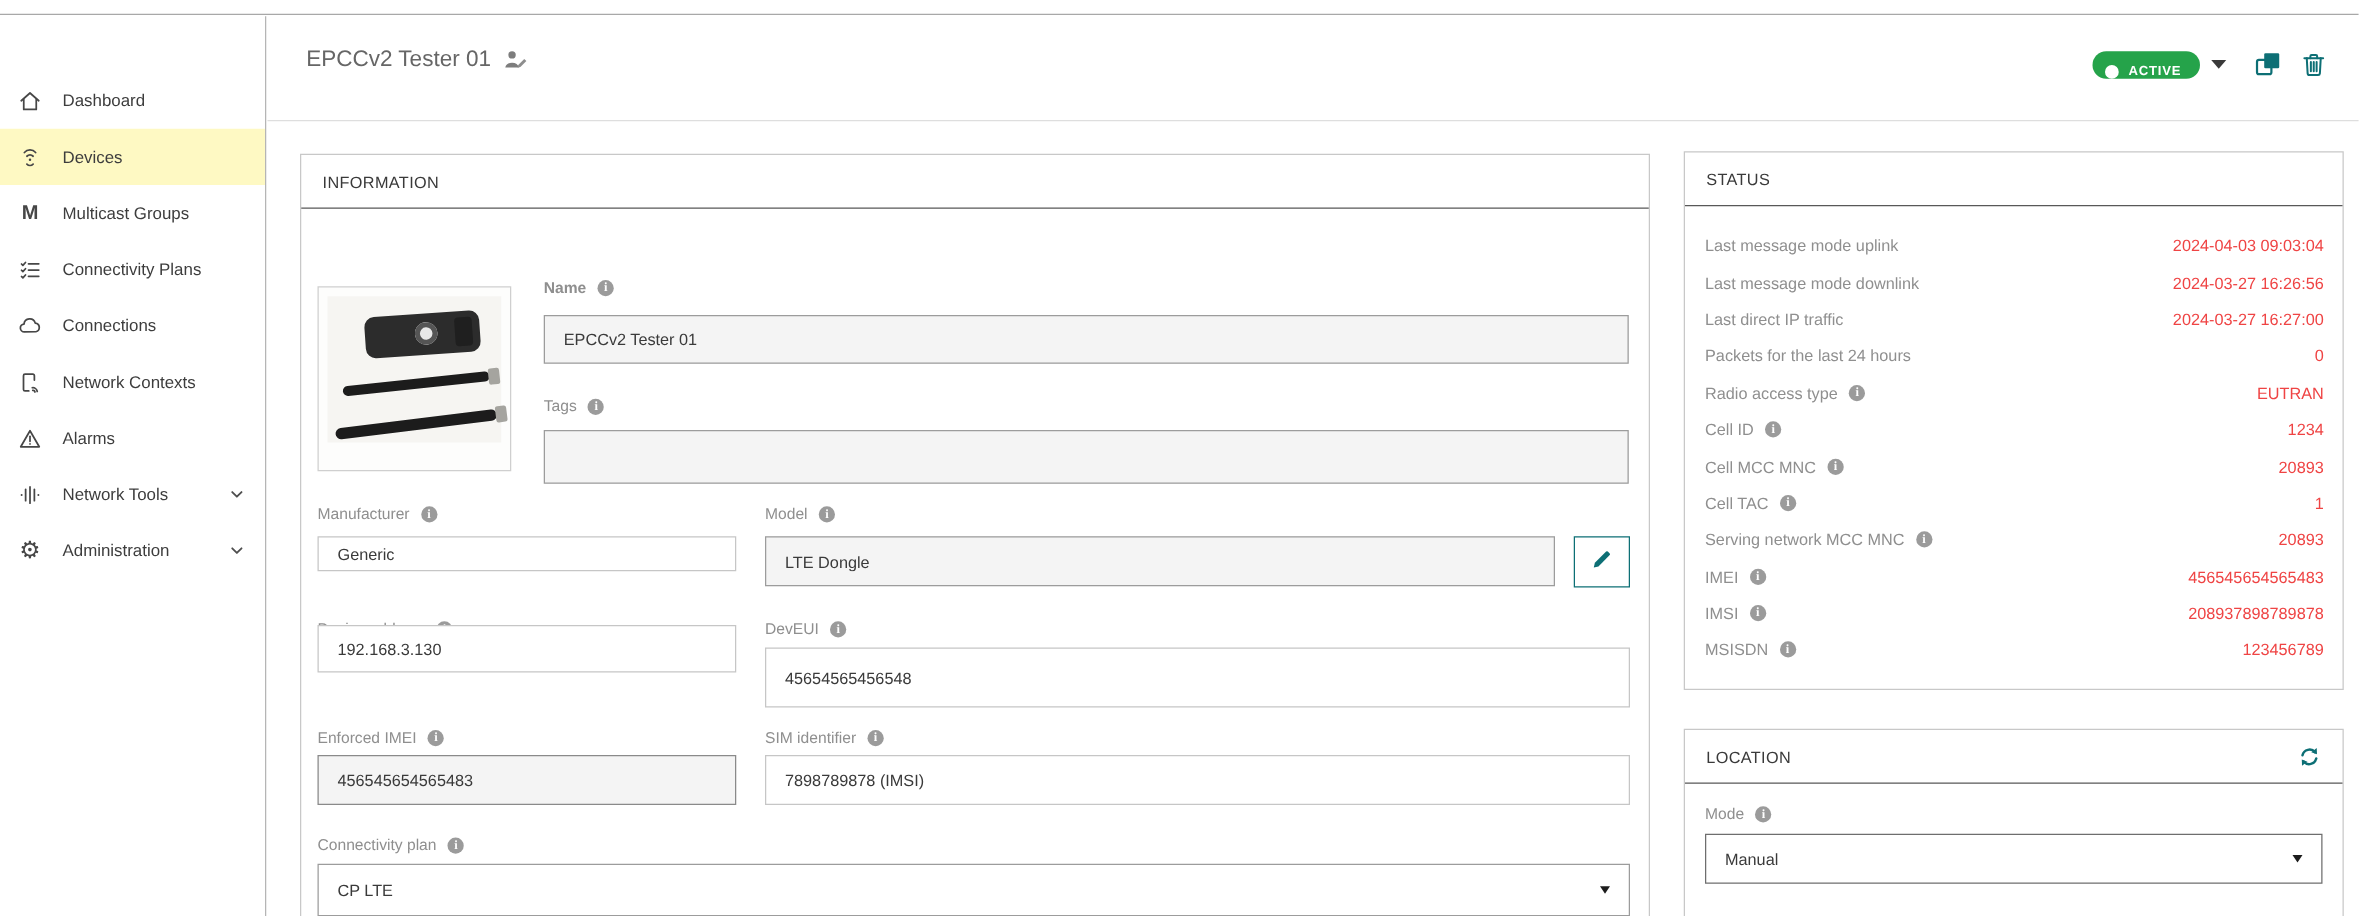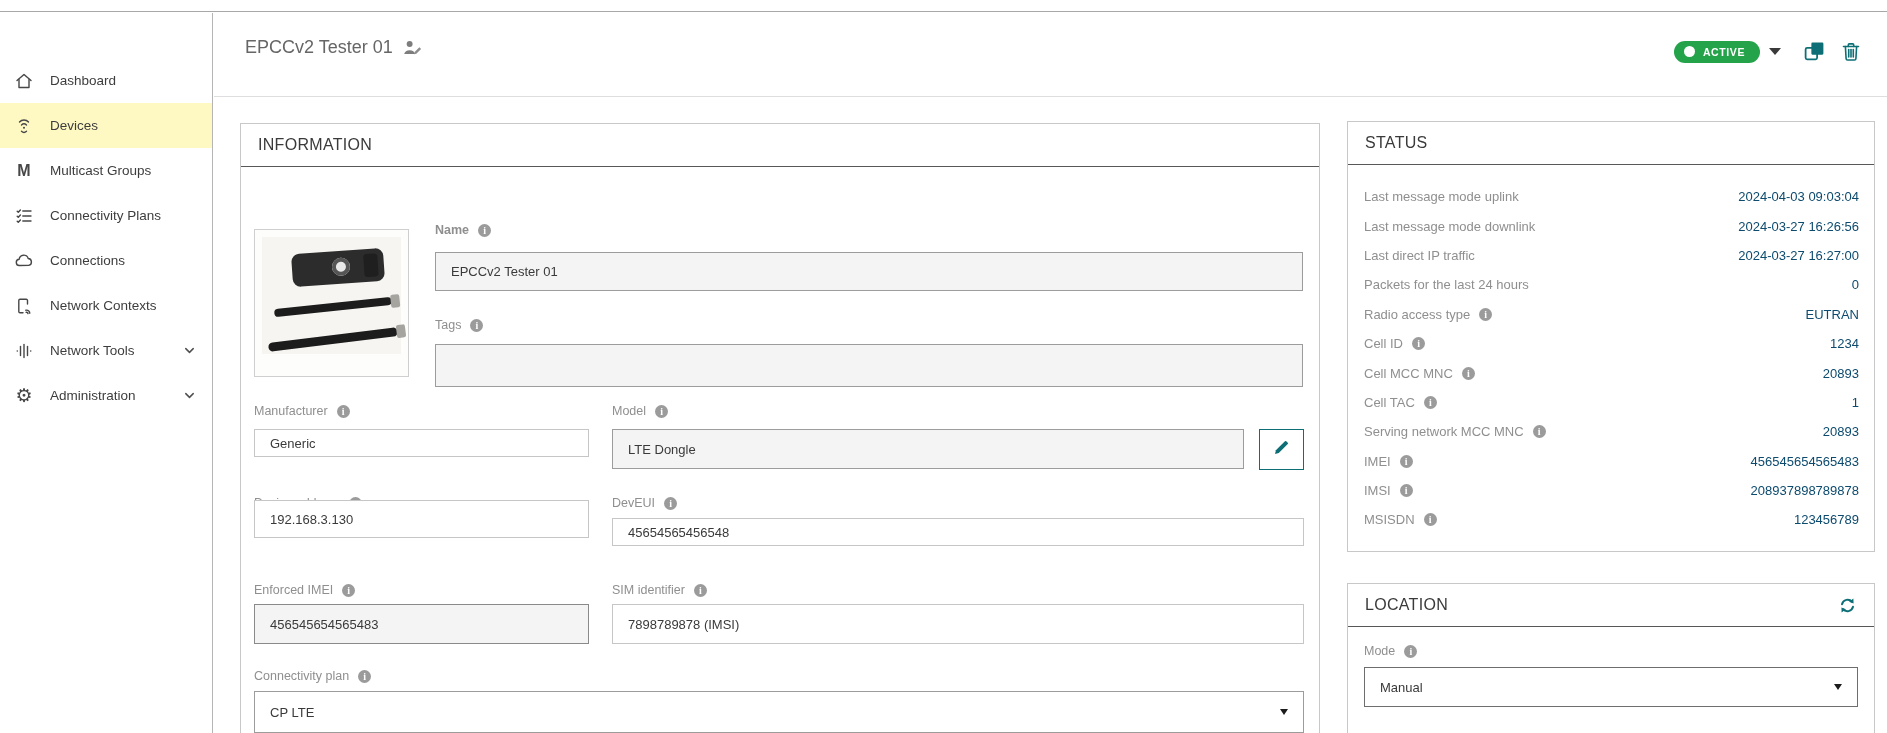--- a/index.html
+++ b/index.html
@@ -24,32 +24,32 @@
   .chev { margin-left:auto; display:flex; }
   .m-glyph { font-size:16px; font-weight:bold; color:#474747; }
   .gear-glyph { font-size:19px; color:#474747; font-family:"DejaVu Sans", sans-serif; line-height:1; }
 
   
   .title-row { position:absolute; left:214px; top:13px; right:0; height:84px; background:#fff;
                border-bottom:1px solid #dedede; }
   .page-title { position:absolute; left:31px; top:24px; font-size:18px; color:#666;
                 display:flex; align-items:flex-start; gap:9px; }
   .actions { position:absolute; top:27px; right:25px; display:flex; align-items:center; }
-  .badge { display:flex; align-items:center; gap:8px; background:#25a34a; border-radius:12px;
+  .badge { display:flex; align-items:flex-end; gap:8px; background:#25a34a; border-radius:12px;
            height:22px; padding:0 15px 0 10px; cursor:pointer; }
   .badge-dot { width:11px; height:11px; border-radius:50%; background:#fff; }
   .badge-label { color:#fff; font-size:10.5px; font-weight:bold; letter-spacing:.6px; }
   .badge-caret { width:0; height:0; border-left:6px solid transparent; border-right:6px solid transparent;
                  border-top:7px solid #3a3a3a; margin-left:9px; cursor:pointer; }
   .act-icn { margin-left:14px; cursor:pointer; display:flex; }
 
   
   .panel { position:absolute; background:#fff; border:1px solid #c8c8c8; }
   .panel-header { height:43px; display:flex; align-items:center; padding:0 17px;
-                  font-size:16px; color:#3a3a3a; letter-spacing:.3px;
+                  font-size:13px; color:#3a3a3a; letter-spacing:.3px;
                   border-bottom:1px solid #585858; }
   #info-panel { left:240px; top:123px; width:1080px; height:625px; }
   #status-panel { left:1347px; top:121px; width:528px; height:431px; }
   #location-panel { left:1347px; top:583px; width:528px; height:170px; }
   .panel-body { position:relative; width:100%; }
 
   
   .flabel { position:absolute; font-size:12.5px; color:#8f8f8f; display:flex; align-items:center; gap:9px; }
   .info-icon { width:13px; height:13px; border-radius:50%; background:#9b9b9b; color:#fff;
                display:inline-flex; align-items:center; justify-content:center; flex:none;
@@ -79,21 +79,21 @@
   .antenna { position:absolute; background:#1c1c1c; border-radius:5px; }
   .antenna::after { content:""; position:absolute; right:-8px; top:-2px; width:9px; height:13px;
                     background:#a5a49f; border-radius:2px; }
   .ant1 { left:12px; top:66px; width:118px; height:8px; transform:rotate(-6deg); }
   .ant2 { left:6px; top:98px; width:130px; height:9px; transform:rotate(-7deg); }
 
   
   .status-body { padding:17px 15px 0 16px; }
   .srow { height:29.4px; display:flex; align-items:center; font-size:13px; }
   .srow .slab { color:#8f8f8f; display:flex; align-items:center; gap:9px; }
-  .srow .sval { margin-left:auto; color:#0c4a6e; }
+  .srow .sval { margin-left:auto; color:#ef4444; }
 
   
   .refresh-btn { margin-left:auto; cursor:pointer; display:flex; }
   svg.teal { stroke:#0d6f75; fill:none; stroke-width:1.5; stroke-linecap:round; stroke-linejoin:round; }
 </style>
 </head>
 <body>
 
 <div class="topbar"></div>
 
@@ -147,20 +147,30 @@
   </div>
   <div class="side-item">
     <span class="icn">
       <svg width="20" height="20" viewBox="0 0 20 20">
           <path d="M13.5 8 V4.5 a1.2 1.2 0 0 0 -1.2 -1.2 H6 a1.2 1.2 0 0 0 -1.2 1.2 V15.5 a1.2 1.2 0 0 0 1.2 1.2 H9"></path>
           <path d="M11.8 14.2 a3.6 3.6 0 0 1 4 3"></path>
           <path d="M12.2 16.3 a1.6 1.6 0 0 1 1.8 1.3"></path>
         </svg>
     </span>
     <span class="lbl">Network Contexts</span>
+  </div>
+  <div class="side-item">
+    <span class="icn">
+      <svg width="20" height="20" viewBox="0 0 20 20">
+          <path d="M10 3.6 L17.4 16.4 H2.6 Z"></path>
+          <line x1="10" y1="8" x2="10" y2="12"></line>
+          <circle cx="10" cy="14.1" r="0.7" fill="#474747" stroke="none"></circle>
+        </svg>
+    </span>
+    <span class="lbl">Alarms</span>
   </div>
   <div class="side-item">
     <span class="icn">
       <svg width="20" height="20" viewBox="0 0 20 20">
           <line x1="6.5" y1="5.5" x2="6.5" y2="14.5"></line>
           <line x1="10" y1="3.5" x2="10" y2="16.5"></line>
           <line x1="13.5" y1="5.5" x2="13.5" y2="14.5"></line>
           <circle cx="3.3" cy="10" r="0.8" fill="#474747" stroke="none"></circle>
           <circle cx="16.7" cy="10" r="0.8" fill="#474747" stroke="none"></circle>
         </svg>
@@ -269,21 +279,21 @@
     <div class="flabel" style="left:13px; top:329px;">
       <span>Device address</span>
         <span class="info-icon"></span>
     </div>
     <input class="finput" style="left: 13px; top: 333px; width: 335px; height: 38px;" value="192.168.3.130">
 
     <div class="flabel" style="left:371px; top:329px;">
       <span>DevEUI</span>
         <span class="info-icon"></span>
     </div>
-    <input class="finput" style="left: 371px; top: 351px; width: 692px; height: 28px;" value="45654565456548">
+    <input class="finput" style="left: 371px; top: 351px; width: 692px; height: 48px;" value="45654565456548">
 
     <div class="flabel" style="left:13px; top:416px;">
       <span>Enforced IMEI</span>
         <span class="info-icon"></span>
     </div>
     <input class="finput ro2" style="left: 13px; top: 437px; width: 335px; height: 40px;" readonly="" value="456545654565483">
 
     <div class="flabel" style="left:371px; top:416px;">
       <span>SIM identifier</span>
         <span class="info-icon"></span>

